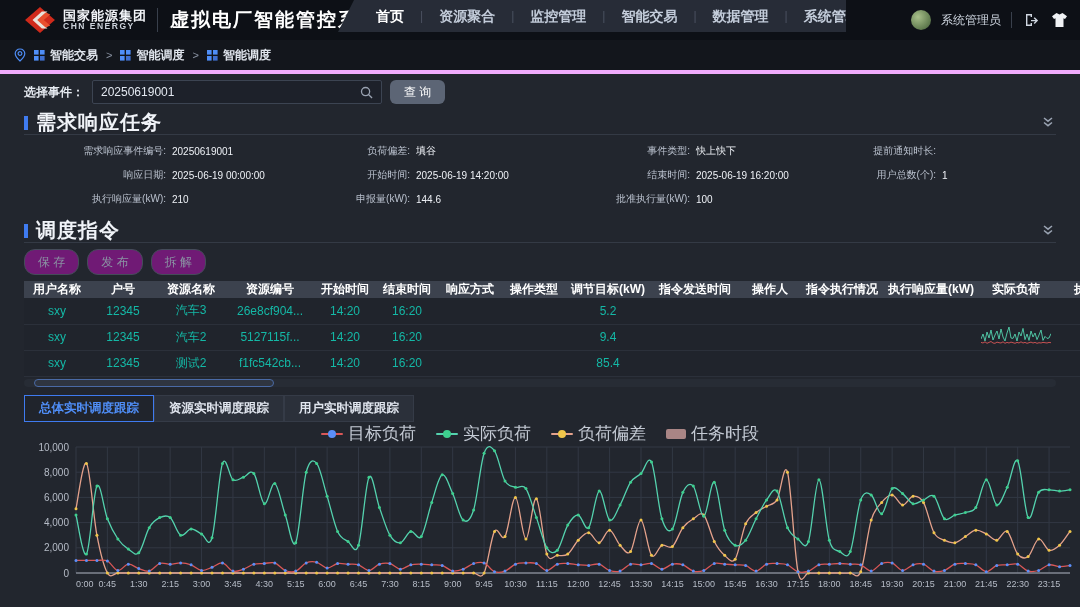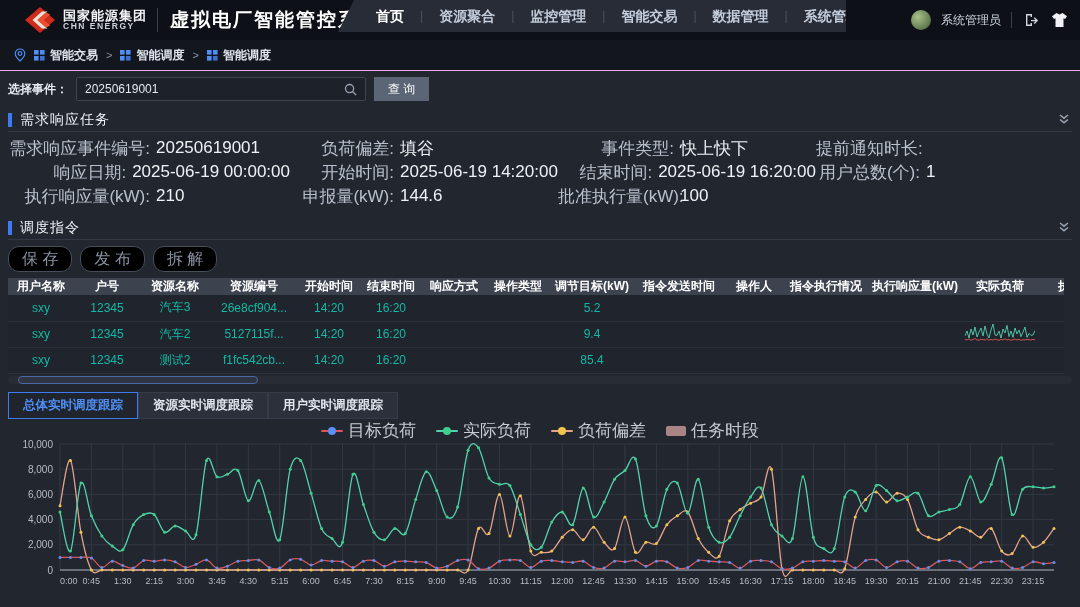--- a/index.html
+++ b/index.html
@@ -21,44 +21,44 @@
   .user-area { position:absolute; right:12px; top:0; height:40px; display:flex; align-items:center; gap:10px; }
   .avatar { width:20px; height:20px; border-radius:50%; background:radial-gradient(circle at 35% 35%, #a8c08a, #5f7a4e 70%, #3c4f33); }
   .user-name { color:#cfd6e0; font-size:12px; }
   .user-sep { width:1px; height:16px; background:#39404c; }
   .hicon { width:18px; height:18px; display:flex; align-items:center; justify-content:center; cursor:pointer; }
   
   .crumbs { height:30px; background:#13161c; display:flex; align-items:center; padding-left:14px; gap:8px; }
   .crumb { display:flex; align-items:center; gap:5px; color:#dfe4ec; font-size:12px; font-weight:bold; cursor:pointer; }
   .crumb-gt { color:#8a93a3; font-size:11px; }
   
-  .content { height:537px; background:#22262e; border-top:1px solid #f0abfc; padding:0 8px; position:relative; }
+  .content { height:537px; background:#22262e; border-top:4px solid #f0abfc; padding:0 24px; position:relative; }
   .filter-row { display:flex; align-items:center; margin-top:5px; height:26px; gap:8px; }
   .filter-label { color:#e6eaf1; font-size:12px; font-weight:bold; }
   .evt-input { width:290px; height:24px; background:#1d212a; border:1px solid #3c4452; border-radius:2px;
     display:flex; align-items:center; justify-content:space-between; padding:0 8px; }
   .evt-input input { background:transparent; border:none; outline:none; color:#e3e8f0; font-size:12px; width:240px;
     font-family:"Liberation Sans","DejaVu Sans",sans-serif; }
-  .btn-query { height:24px; background:#5c6575; color:#ffffff; font-size:12px; border:none; border-radius:0;
+  .btn-query { height:24px; background:#5c6575; color:#ffffff; font-size:12px; border:none; border-radius:6px;
     padding:0 14px; cursor:pointer; font-family:inherit; }
   .sec-hd { height:24px; margin-top:6px; display:flex; align-items:center; border-bottom:1px solid #343a45; position:relative; }
   .sec-bar { width:4px; height:14px; background:#3f7bf0; margin-right:8px; }
-  .sec-title { color:#f0f3f8; font-size:14px; font-weight:normal; letter-spacing:1px; }
+  .sec-title { color:#f0f3f8; font-size:20px; font-weight:bold; letter-spacing:1px; }
   .sec-chevron { position:absolute; right:2px; cursor:pointer; }
   .fields { display:grid; grid-template-columns:282px 268px 258px 1fr; padding:4px 0 2px 0; }
-  .field { display:flex; align-items:center; height:24px; font-size:17px; }
+  .field { display:flex; align-items:center; height:24px; font-size:10px; }
   .f-label { color:#b9c0cd; text-align:right; white-space:nowrap; }
   .fields .field:nth-child(4n+1) .f-label { width:142px; }
   .fields .field:nth-child(4n+2) .f-label { width:104px; }
   .fields .field:nth-child(4n+3) .f-label { width:116px; }
   .fields .field:nth-child(4n+4) .f-label { width:104px; }
   .f-value { color:#eef1f6; margin-left:6px; white-space:nowrap; }
   .btn-row { display:flex; gap:8px; margin:6px 0 6px 0; }
-  .btn-gray { height:26px; padding:0 13px; background:#000000; border:1px solid #454c5a; border-radius:11px;
-    color:#8a93a3; font-size:16px; cursor:default; font-family:inherit; }
+  .btn-gray { height:26px; padding:0 13px; background:#701a75; border:1px solid #454c5a; border-radius:11px;
+    color:#8a93a3; font-size:12px; cursor:default; font-family:inherit; }
   
   .tbl-wrap { overflow:hidden; width:1056px; }
   table.grid { border-collapse:collapse; table-layout:fixed; width:1094px; }
   table.grid th { background:#3c424e; color:#ffffff; font-size:12px; font-weight:bold; height:16px; white-space:nowrap; overflow:hidden; }
   table.grid td { color:#14b8a6; font-size:12px; text-align:center; height:26px; border-bottom:1px solid #2b303a;
     white-space:nowrap; overflow:hidden; }
   table.grid tr.body-row { background:#20242c; cursor:pointer; }
   .hscroll { height:8px; background:#272c35; margin-top:2px; border-radius:4px; position:relative; }
   .hscroll .thumb { position:absolute; left:10px; top:0; width:240px; height:8px; background:#2f3540;
     border:1px solid #4a6aa5; border-radius:4px; cursor:grab; }

